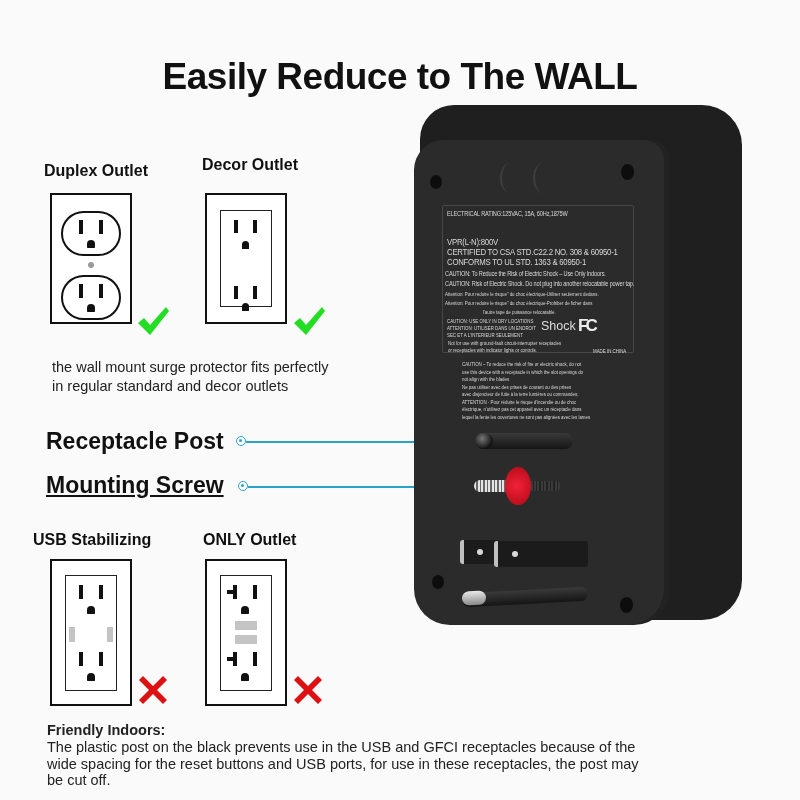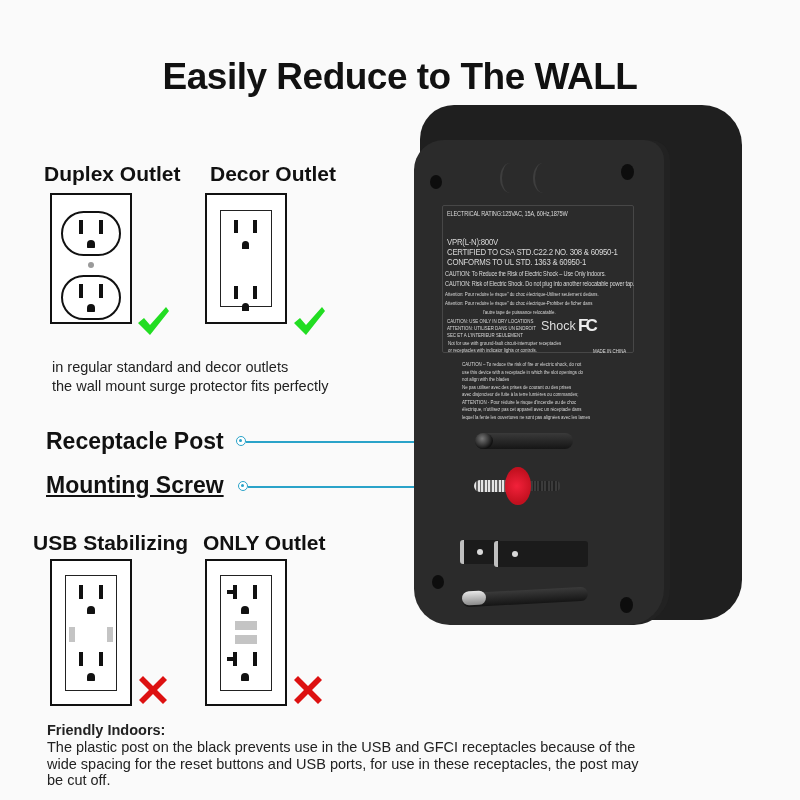--- a/index.html
+++ b/index.html
@@ -6,21 +6,21 @@
   html, body { width: 800px; height: 800px; overflow: hidden; background: #fafafa; }
   body { position: relative; font-family: "Liberation Sans", sans-serif; color: #111; }
 
   .title {
     position: absolute; left: 0; top: 56px; width: 800px; text-align: center;
     font-family: "Liberation Sans", sans-serif; font-weight: bold; font-size: 37px;
     letter-spacing: -0.5px; color: #111;
   }
 
   .outlet-label {
-    position: absolute; font-weight: bold; font-size: 21px; color: #111;
+    position: absolute; font-weight: bold; font-size: 16px; color: #111;
   }
 
   .plate {
     position: absolute; background: #fff; border: 2px solid #111;
   }
   .inner-plate {
     position: absolute; background: #fff; border: 1.5px solid #222;
   }
   .receptacle {
     position: absolute; border: 2px solid #111; border-radius: 26px; background: #fff;
@@ -129,21 +129,21 @@
   .reminder-body {
     position: absolute; left: 47px; top: 739px; width: 600px; font-size: 14.5px; line-height: 16.5px; color: #222;
   }
 </style>
 </head>
 <body>
 
 <div class="title">Easily Reduce to The WALL</div>
 
 <div class="outlet-label" style="left:44px; top:162px;">Duplex Outlet</div>
-<div class="outlet-label" style="left:202px; top:162px;margin-left:8px;">Decor Outlet</div>
+<div class="outlet-label" style="left:202px; top:156px;">Decor Outlet</div>
 
 <div>
   <div class="plate" style="left:50px; top:193px; width:82px; height:131px;"></div>
   <div class="receptacle" style="left:61px; top:211px; width:60px; height:45px;"></div>
   <div class="slot" style="left:79px; top:220px; width:4px; height:14px;"></div>
   <div class="slot" style="left:99px; top:220px; width:4px; height:14px;"></div>
   <div class="ground" style="left:87px; top:240px; width:8px; height:8px;"></div>
   <div class="dot" style="left:88px; top:262px; width:6px; height:6px;"></div>
   <div class="receptacle" style="left:61px; top:275px; width:60px; height:45px;"></div>
   <div class="slot" style="left:79px; top:284px; width:4px; height:14px;"></div>
@@ -162,22 +162,22 @@
   <div class="ground" style="left:242px; top:241px; width:7px; height:8px;"></div>
   <div class="slot" style="left:234px; top:286px; width:4px; height:13px;"></div>
   <div class="slot" style="left:253px; top:286px; width:4px; height:13px;"></div>
   <div class="ground" style="left:242px; top:306px; width:7px; height:8px; top:303px;"></div>
 </div>
 <svg class="check" style="left:292px; top:305px;" width="34" height="32" viewBox="0 0 34 32">
   <path d="M2 18 L8 13 L14 20 L30 2 L33 6 L14 30 Z" fill="#22dd22"></path>
 </svg>
 
 <div class="fits-text">
+  <div>the wall mount surge protector fits perfectly</div>
   <div>in regular standard and decor outlets</div>
-  <div>the wall mount surge protector fits perfectly</div>
 </div>
 
 <div class="callout-label" style="left:46px; top:428px;">Receptacle Post</div>
 <div class="callout-dot" style="left:236px; top:436px;"></div>
 <div class="callout-line" style="left:246px; top:441px; width:220px;"></div>
 <div class="callout-arrow" style="left:466px; top:437px;"></div>
 
 <div class="callout-label" style="left:46px; top:472px;text-decoration:underline;">Mounting Screw</div>
 <div class="callout-dot" style="left:238px; top:481px;"></div>
 <div class="callout-line" style="left:248px; top:486px; width:218px;"></div>

